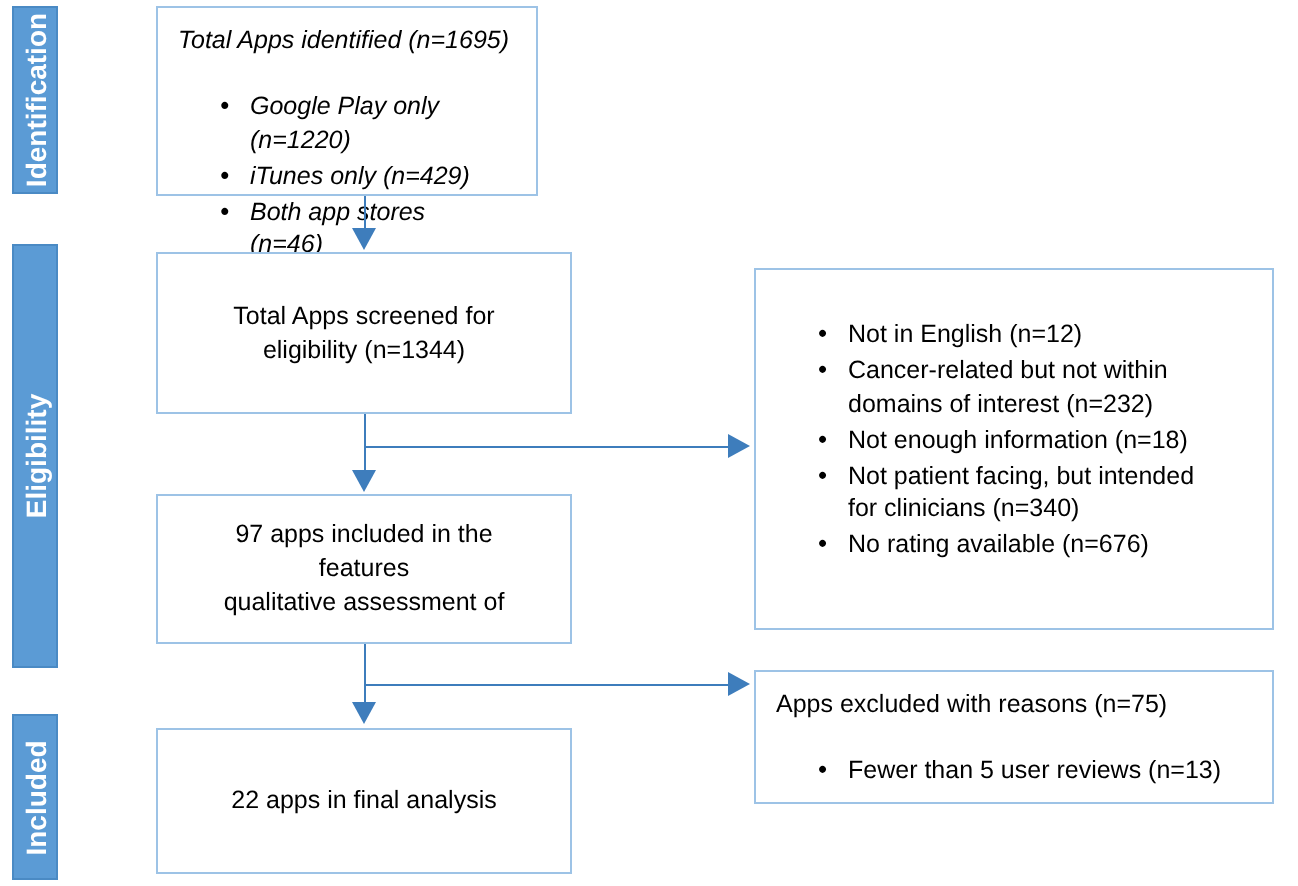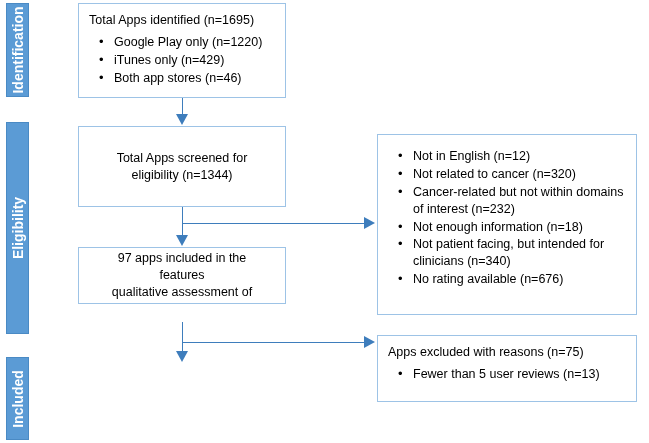--- a/index.html
+++ b/index.html
@@ -63,21 +63,21 @@
   .flow-box.listed {
     padding: 8px 6px 6px 10px;
   }
   .box-head {
     display: block;
     margin: 0 0 1px 0;
     white-space: nowrap;
   }
   ul.box-list {
     list-style: none;
-    margin: 5px;
+    margin: 16px;
     padding: 0;
   }
   ul.box-list li {
     position: relative;
     padding-left: 20px;
     margin: 0 0 1px 0;
   }
   ul.box-list li::before {
     content: "\2022";
     position: absolute;
@@ -125,21 +125,21 @@
   </div>
 
   <div class="stage-bar" style="top:122px; height:212px;">
     <span class="stage-label">Eligibility</span>
   </div>
 
   <div class="stage-bar" style="top:357px; height:83px;">
     <span class="stage-label">Included</span>
   </div>
 
-  <div class="flow-box listed" style="left:78px; top:3px; width:208px; height:95px;">
+  <div class="flow-box listed" style="left:78px; top:3px; width:191px; height:95px;font-style:italic;">
     <span class="box-head">Total Apps identified (n=1695)</span>
     <ul class="box-list">
       <li>Google Play only (n=1220)</li>
       <li>iTunes only (n=429)</li>
       <li>Both app stores (n=46)</li>
     </ul>
   </div>
 
   <div class="vline" style="left:181.5px; top:98px; height:18px;"></div>
   <div class="arrow-down" style="left:176px; top:114px;"></div>
@@ -149,38 +149,42 @@
       <div>Total Apps screened for</div>
       <div>eligibility (n=1344)</div>
     </div>
   </div>
 
   <div class="vline" style="left:181.5px; top:207px; height:30px;"></div>
   <div class="arrow-down" style="left:176px; top:235px;"></div>
   <div class="hline" style="left:181.5px; top:222.5px; width:183px;"></div>
   <div class="arrow-right" style="left:364px; top:217px;"></div>
 
-  <div class="flow-box centered" style="left:78px; top:247px; width:208px; height:57px;text-align:center;">
+  <div class="flow-box centered" style="left:78px; top:247px; width:208px; height:75px;text-align:center;">
     <div class="box-inner">
       <div>97 apps included in the</div>
       <div>features</div>
       <div>qualitative assessment of</div>
     </div>
   </div>
 
   <div class="vline" style="left:181.5px; top:322px; height:31px;"></div>
   <div class="arrow-down" style="left:176px; top:351px;"></div>
   <div class="hline" style="left:181.5px; top:341.5px; width:183px;"></div>
   <div class="arrow-right" style="left:364px; top:336px;"></div>
 
+  <div class="flow-box centered" style="left:78px; top:364px; width:208px; height:73px;">
+    <div class="box-inner">
+      <div>22 apps in final analysis</div>
+    </div>
+  </div>
 
   <div class="flow-box listed" style="left:377px; top:134px; width:260px; height:181px;">
     <ul class="box-list">
       <li>Not in English (n=12)</li>
-      <li>Not related to cancer (n=320)</li>
       <li>Cancer-related but not within domains of interest (n=232)</li>
       <li>Not enough information (n=18)</li>
       <li>Not patient facing, but intended for clinicians (n=340)</li>
       <li>No rating available (n=676)</li>
     </ul>
   </div>
 
   <div class="flow-box listed" style="left:377px; top:335px; width:260px; height:67px;">
     <span class="box-head">Apps excluded with reasons (n=75)</span>
     <ul class="box-list">

